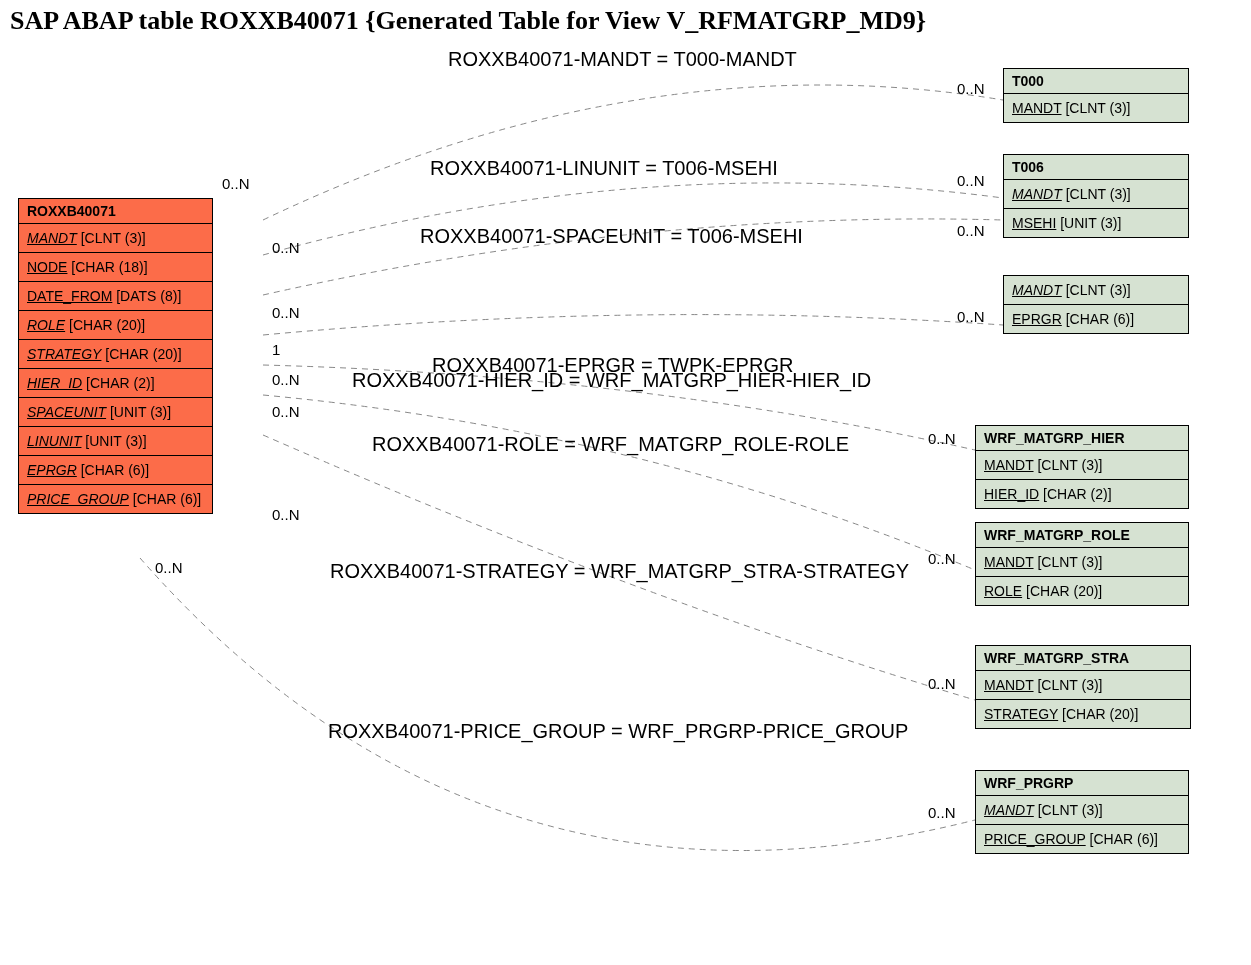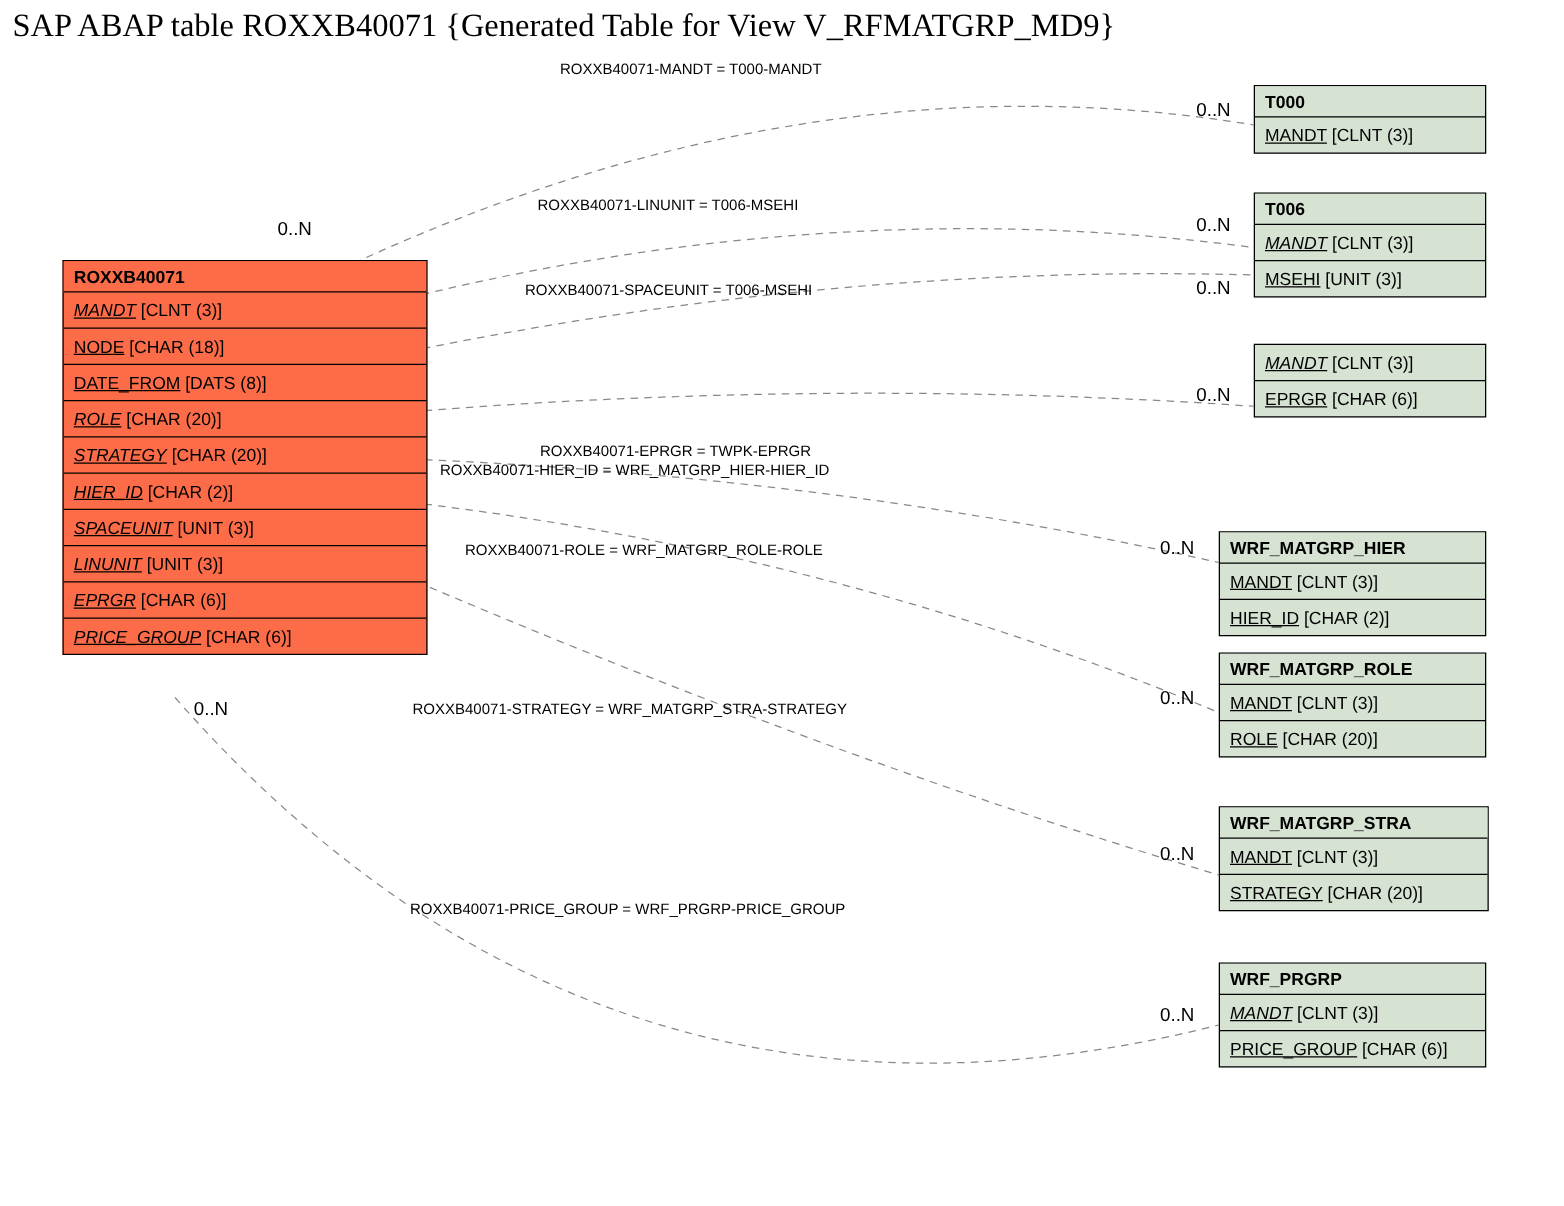--- a/index.html
+++ b/index.html
@@ -21,20 +21,21 @@
     width: 1251px;
     height: 965px;
     pointer-events: none;
   }
   .title {
     position: absolute;
     top: 6px;
     left: 10px;
     font-family: Georgia, 'Times New Roman', serif;
     font-size: 26px;
+    font-weight: bold;
   }
   .ent {
     position: absolute;
     border: 1px solid #000;
     box-sizing: border-box;
   }
   .ent .hdr {
     background: inherit;
     font-weight: bold;
     padding: 4px 8px;
@@ -52,21 +53,21 @@
   .ent .row .name {
     text-decoration: underline;
   }
   .ent .row .name.italic {
     font-style: italic;
   }
   .main-ent { background: #fc6c49; }
   .rel-ent  { background: #d6e2d2; }
   .rel-label {
     position: absolute;
-    font-size: 12px;
+    font-size: 20px;
     white-space: nowrap;
   }
   .card-label {
     position: absolute;
     font-size: 15px;
     white-space: nowrap;
   }
 </style>
 </head>
 <body>
@@ -108,21 +109,21 @@
 
   <div class="rel-label" style="left:448px; top:48px;">ROXXB40071-MANDT = T000-MANDT</div>
   <div class="rel-label" style="left:430px; top:157px;">ROXXB40071-LINUNIT = T006-MSEHI</div>
   <div class="rel-label" style="left:420px; top:225px;">ROXXB40071-SPACEUNIT = T006-MSEHI</div>
   <div class="rel-label" style="left:432px; top:306px;margin-top:48px;">ROXXB40071-EPRGR = TWPK-EPRGR</div>
   <div class="rel-label" style="left:352px; top:369px;">ROXXB40071-HIER_ID = WRF_MATGRP_HIER-HIER_ID</div>
   <div class="rel-label" style="left:372px; top:433px;">ROXXB40071-ROLE = WRF_MATGRP_ROLE-ROLE</div>
   <div class="rel-label" style="left:330px; top:560px;">ROXXB40071-STRATEGY = WRF_MATGRP_STRA-STRATEGY</div>
   <div class="rel-label" style="left:328px; top:720px;">ROXXB40071-PRICE_GROUP = WRF_PRGRP-PRICE_GROUP</div>
 
-  <div class="ent main-ent" id="main-ent" style="left: 18px; top: 208px; width: 292px; margin-left: 32px;">
+  <div class="ent main-ent" id="main-ent" style="left: 18px; top: 198px; width: 195px;">
     <div class="hdr">ROXXB40071</div>
   <div class="row"><span class="name italic">MANDT</span><span> [CLNT (3)]</span></div>
       <div class="row"><span class="name">NODE</span><span> [CHAR (18)]</span></div>
       <div class="row"><span class="name">DATE_FROM</span><span> [DATS (8)]</span></div>
       <div class="row"><span class="name italic">ROLE</span><span> [CHAR (20)]</span></div>
       <div class="row"><span class="name italic">STRATEGY</span><span> [CHAR (20)]</span></div>
       <div class="row"><span class="name italic">HIER_ID</span><span> [CHAR (2)]</span></div>
       <div class="row"><span class="name italic">SPACEUNIT</span><span> [UNIT (3)]</span></div>
       <div class="row"><span class="name italic">LINUNIT</span><span> [UNIT (3)]</span></div>
       <div class="row"><span class="name italic">EPRGR</span><span> [CHAR (6)]</span></div>

